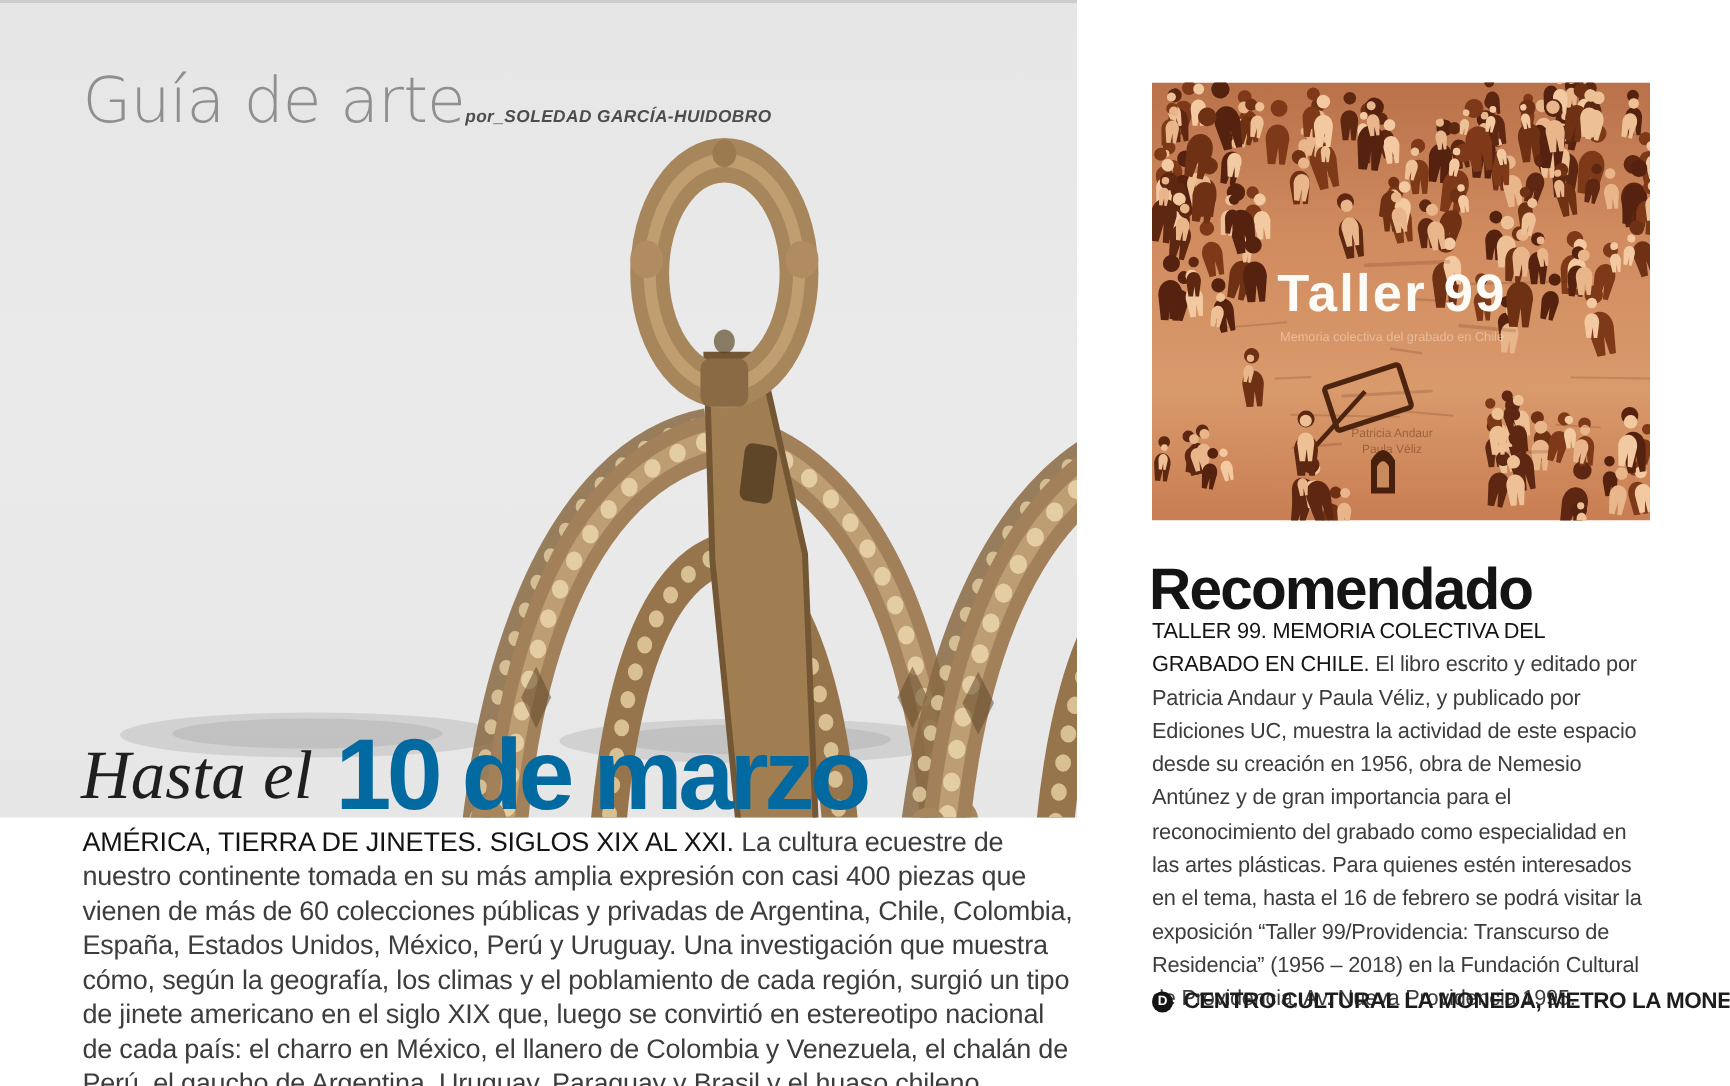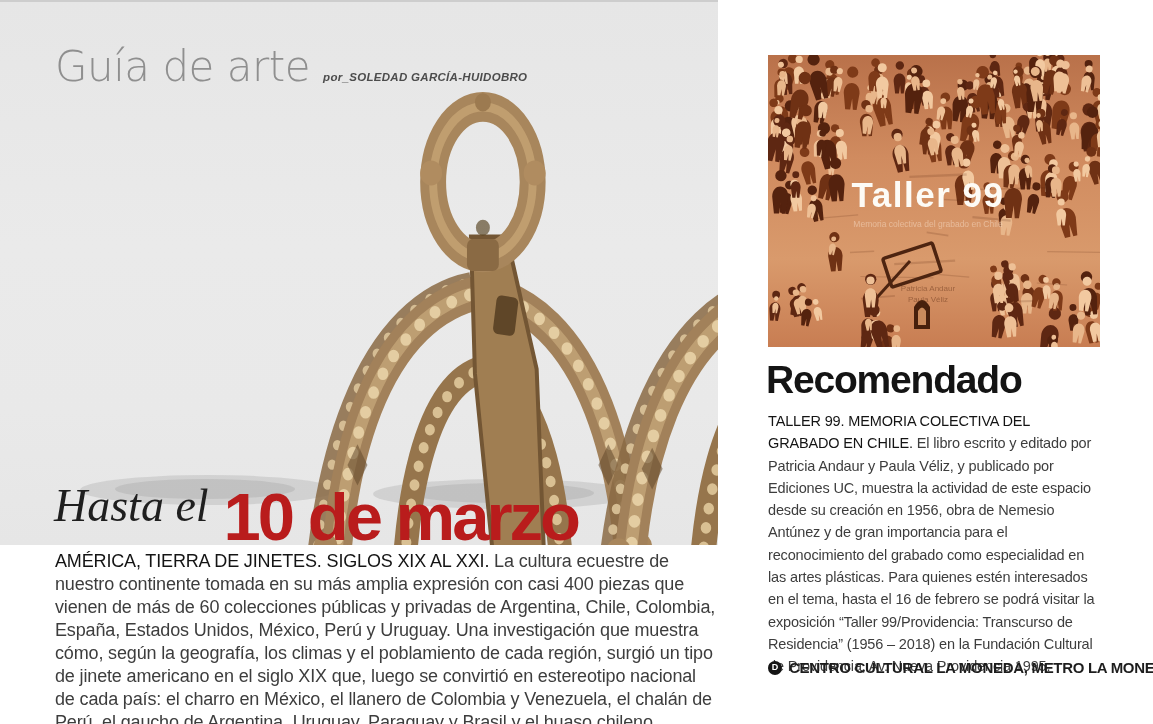--- a/index.html
+++ b/index.html
@@ -9,43 +9,43 @@
     -webkit-font-smoothing:antialiased;
   }
   
   .photo-panel{
     position:absolute;left:0;top:0;width:718px;height:543px;
     background:linear-gradient(180deg,#e6e6e6 0%,#eaeaea 45%,#e9e9e9 75%,#e6e6e6 100%);
     border-top:2px solid #cdcdcd;
   }
   .photo-panel svg{position:absolute;left:0;top:0;}
   
-  .header{position:absolute;left:55px;top:44px;display:flex;align-items:baseline;gap:13px;white-space:nowrap;}
+  .header{position:absolute;left:55px;top:44px;display:flex;align-items:baseline;white-space:nowrap;}
   .guide-title{
     font-family:"DejaVu Sans","Liberation Sans",sans-serif;
     font-size:42px;font-weight:200;color:#8f8f8f;line-height:1;letter-spacing:-0.5px;
   }
   .byline{font-size:11.5px;font-weight:bold;color:#4c4c4c;letter-spacing:.3px;font-style:italic;}
   
-  .dateline{position:absolute;left:54px;top:483px;display:flex;align-items:flex-start;gap:15px;white-space:nowrap;}
+  .dateline{position:absolute;left:54px;top:483px;display:flex;align-items:center;gap:15px;white-space:nowrap;}
   .date-prefix{font-family:"Liberation Serif","DejaVu Serif",serif;font-style:italic;font-size:46px;color:#1f1f1f;line-height:1;}
-  .date-big{font-size:67px;font-weight:bold;letter-spacing:-3px;color:#b91c1c;line-height:1;}
+  .date-big{font-size:67px;font-weight:bold;letter-spacing:-3px;color:#0369a1;line-height:1;}
   
   .article-left{position:absolute;left:55px;top:550px;width:662px;}
   .article-left p{margin:0;font-size:18px;line-height:23px;color:#3d3d3d;letter-spacing:-0.15px;}
   .lead{font-weight:normal;color:#141414;}
   .info-row{display:flex;align-items:center;gap:7px;margin-top:6px;}
   .d-icon{
     flex:0 0 auto;width:14px;height:14px;border-radius:50%;background:#141414;color:#fff;
     font-size:9px;font-weight:bold;display:flex;align-items:center;justify-content:center;line-height:1;
   }
   .info-text{font-size:15px;font-weight:bold;color:#1d1d1d;letter-spacing:-0.3px;white-space:nowrap;}
   
   .book-cover{position:absolute;left:768px;top:55px;width:332px;height:292px;}
-  .reco-heading{position:absolute;left:766px;top:360px;font-size:39px;font-weight:bold;color:#141414;letter-spacing:-1.2px;line-height:1;}
+  .reco-heading{position:absolute;left:766px;top:374px;font-size:39px;font-weight:bold;color:#141414;letter-spacing:-1.2px;line-height:1;}
   .article-right{position:absolute;left:768px;top:410px;width:336px;}
   .article-right p{margin:0;font-size:14.5px;line-height:22.3px;color:#3d3d3d;letter-spacing:-0.15px;}
   .info-block-right{position:absolute;left:768px;top:659px;width:360px;}
   .info-block-right .second-line{margin-top:5px;}
 </style>
 </head>
 <body>
 
 <div class="photo-panel">
   <svg width="718" height="543" viewBox="0 0 718 543">

